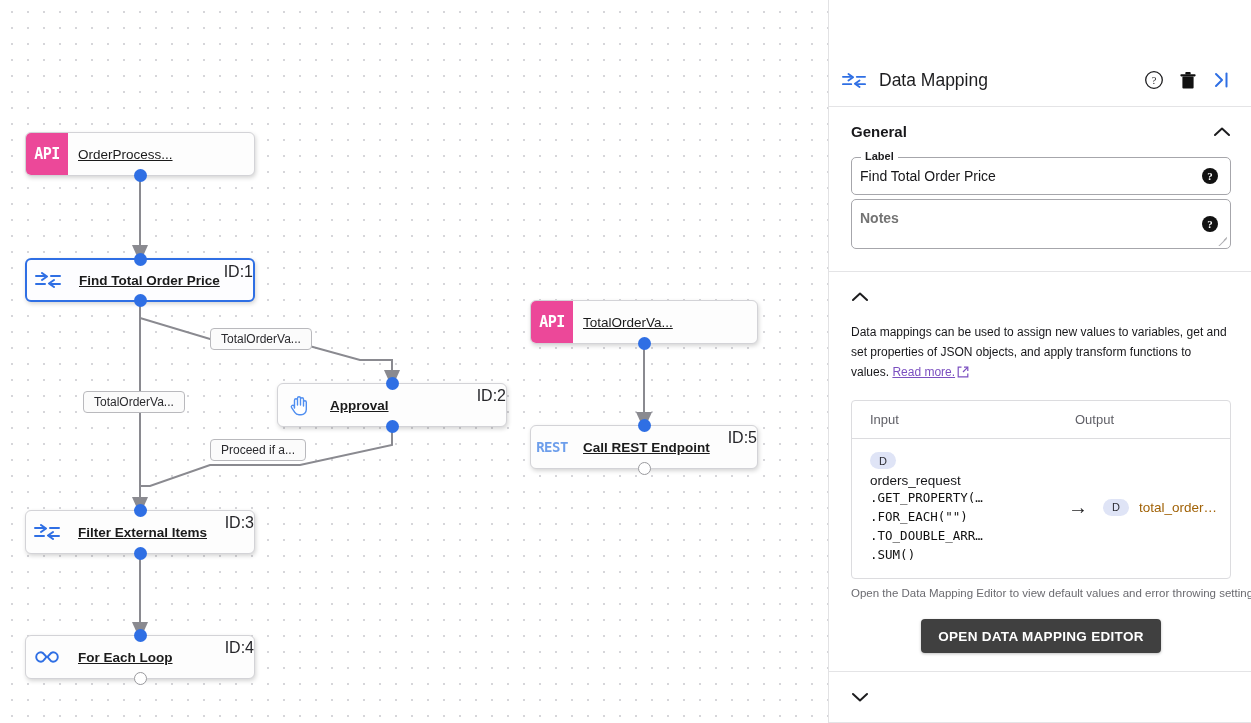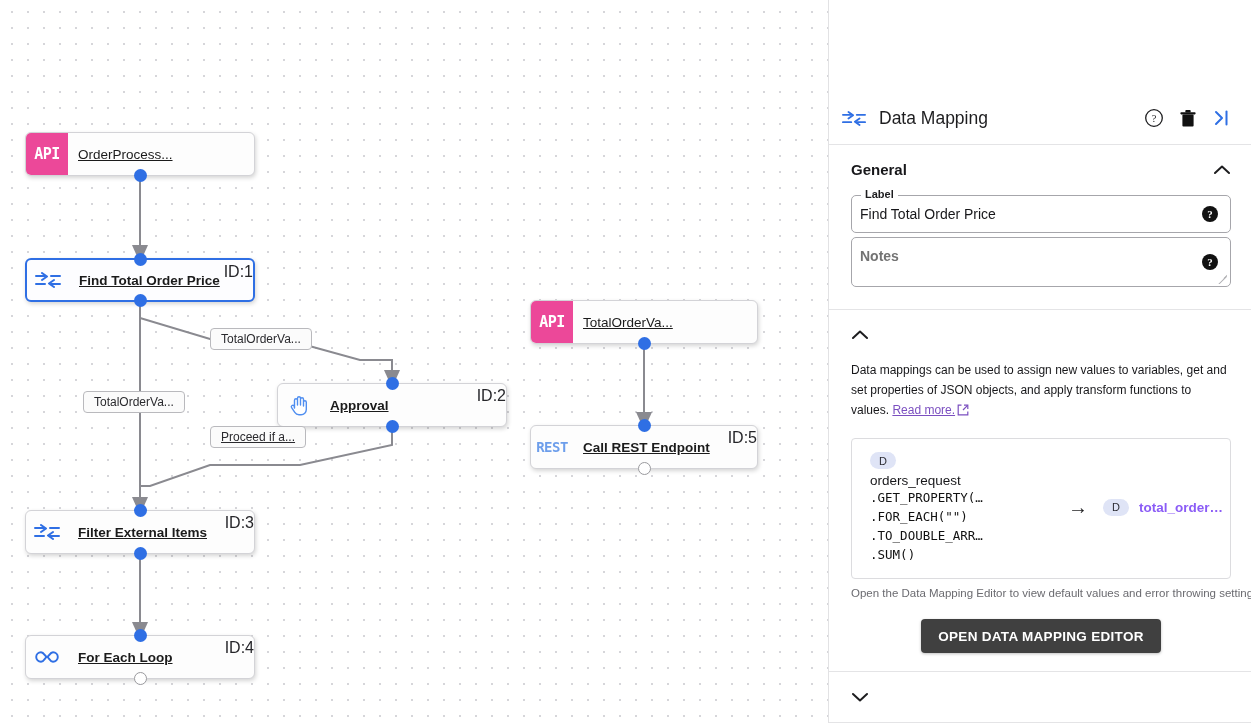--- a/index.html
+++ b/index.html
@@ -238,21 +238,21 @@
     padding: 0 7px;
   }
   .var-name { font-size: 13.5px; color: #17171a; margin-top: 4px; }
   .code-line {
     font-family: "DejaVu Sans Mono", monospace;
     font-size: 12.5px;
     color: #111;
     line-height: 19px;
     white-space: nowrap;
   }
-  .out-name { font-size: 13.5px; color: #8b5cf6; font-weight: bold; }
+  .out-name { font-size: 13.5px; color: #a16207; }
 
   .hint {
     font-size: 11.5px;
     color: #6b6b70;
     margin: 6px 0 0 0;
     line-height: 16px;
     white-space: nowrap;
   }
   .btn-row { display: flex; justify-content: center; margin-top: 18px; }
   .btn-primary {
@@ -368,21 +368,21 @@
     <div class="node" style="left:530px; top:425px; width:228px;">
       <div class="node-badge rest">REST</div>
       <div class="node-label bold">Call REST Endpoint</div>
       <div class="node-id">ID:5</div>
       <div class="port top"></div>
       <div class="port bottom hollow"></div>
     </div>
 
     <div class="edge-label" style="left:210px; top:328px;">TotalOrderVa...</div>
     <div class="edge-label" style="left:83px; top:391px;">TotalOrderVa...</div>
-    <div class="edge-label" style="left:210px; top:426px;text-decoration:underline;">Proceed if a...</div>
+    <div class="edge-label" style="left:210px; top:439px;">Proceed if a...</div>
   </div>
 
   <div class="panel">
 
     <div class="panel-header">
       <div class="panel-header-icon">
         <svg width="24" height="15" viewBox="0 0 26 16">
           <path d="M1,4 L10,4 M1,12 L10,12" stroke="#2f6fe4" stroke-width="2" fill="none" stroke-linecap="round"></path>
           <path d="M7,1 L12,4.5 L7,8" stroke="#2f6fe4" stroke-width="2" fill="none" stroke-linecap="round" stroke-linejoin="round"></path>
           <path d="M25,4 L16,4 M25,12 L16,12" stroke="#2f6fe4" stroke-width="2" fill="none" stroke-linecap="round"></path>
@@ -451,20 +451,24 @@
         <p class="desc">
           <span>Data mappings can be used to assign new values to variables, get and set properties of JSON objects, and apply transform functions to values.</span>
           <a href="#">Read more.</a><span class="ext-icon"><svg width="12" height="12" viewBox="0 0 12 12">
                 <path d="M4.5,1.2 L1.2,1.2 L1.2,10.8 L10.8,10.8 L10.8,7.4" stroke="#7b4fc0" stroke-width="1.2" fill="none"></path>
                 <path d="M7,1.2 L10.8,1.2 L10.8,5" stroke="#7b4fc0" stroke-width="1.2" fill="none"></path>
                 <path d="M6,6 L10.6,1.4" stroke="#7b4fc0" stroke-width="1.2" fill="none"></path>
               </svg></span>
         </p>
 
         <div class="map-table">
+          <div class="map-head">
+            <div class="col col-in">Input</div>
+            <div class="col col-out">Output</div>
+          </div>
           <div class="map-row">
             <div class="map-in">
               <span class="chip">D</span>
               <div class="var-name">orders_request</div>
               <div class="code-line">.GET_PROPERTY(…</div>
               <div class="code-line">.FOR_EACH("")</div>
               <div class="code-line">.TO_DOUBLE_ARR…</div>
               <div class="code-line">.SUM()</div>
             </div>
             <div class="map-arrow">→</div>

